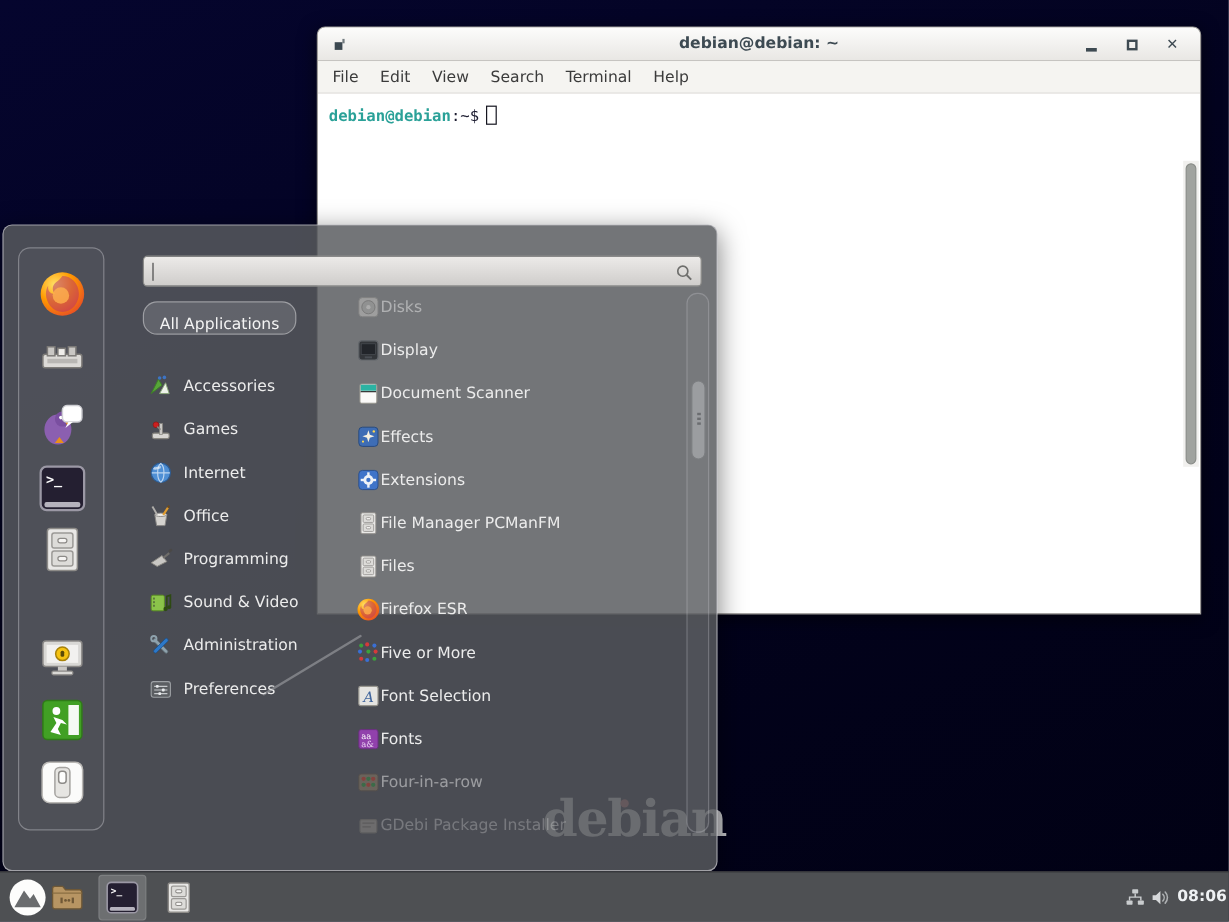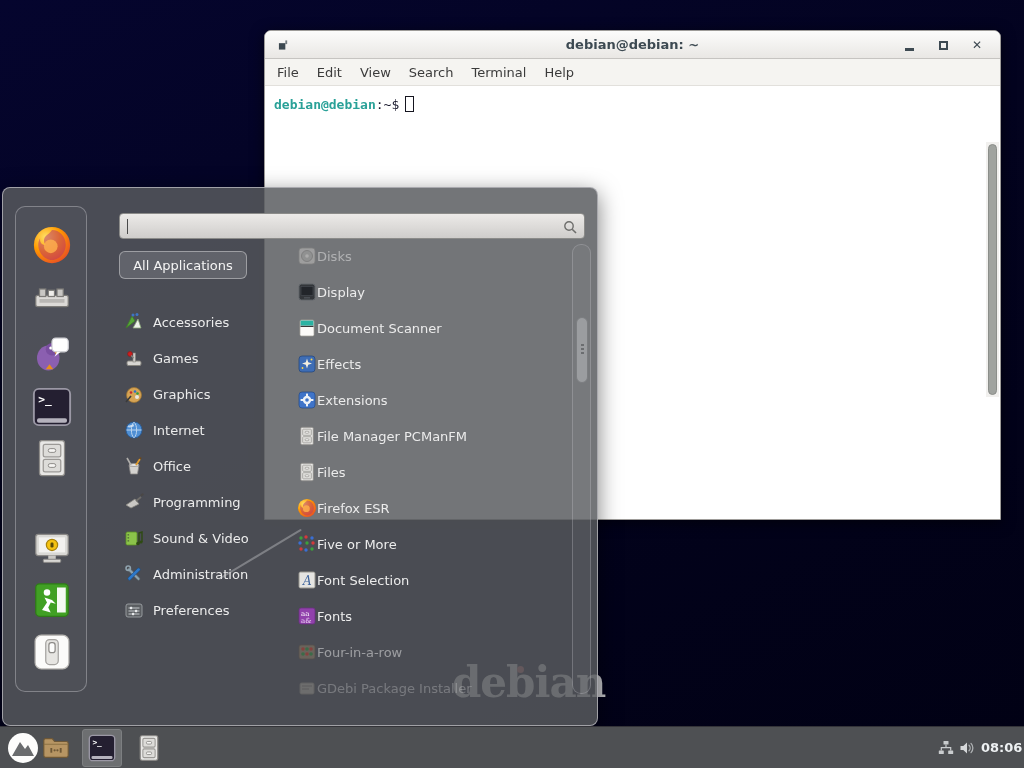--- a/index.html
+++ b/index.html
@@ -2,21 +2,21 @@
 <html><head>
 <meta charset="utf-8">
 <style>
   * { margin:0; padding:0; box-sizing:border-box; }
   html,body { width:1024px; height:768px; overflow:hidden; font-family:"DejaVu Sans",sans-serif; }
   .desktop { position:absolute; inset:0; background:linear-gradient(155deg,#05052e 0%,#03031f 45%,#010114 100%); }
   .watermark { position:absolute; left:452px; top:658px; font-family:"DejaVu Serif",serif; font-weight:bold; font-size:42px; color:#c6c7ca; letter-spacing:-1px; }
   .watermark-dot { position:absolute; left:517px; top:666px; width:7px; height:7px; border-radius:50%; background:#a04a50; }
 
   
-  .terminal { position:absolute; left:264px; top:30px; width:737px; height:490px; background:#ffffff; border:1px solid #9e9c99; border-radius:7px 7px 0 0; box-shadow:0 3px 14px rgba(0,0,0,.55); z-index:2; }
+  .terminal { position:absolute; left:264px; top:22px; width:737px; height:490px; background:#ffffff; border:1px solid #9e9c99; border-radius:7px 7px 0 0; box-shadow:0 3px 14px rgba(0,0,0,.55); z-index:2; }
   .titlebar { position:relative; height:28px; background:linear-gradient(#fcfcfb,#e9e7e4); border-bottom:1px solid #c6c4c1; border-radius:6px 6px 0 0; }
   .titlebar .win-icon { position:absolute; left:13px; top:8px; }
   .titlebar .title { position:absolute; left:0; right:0; top:6px; text-align:center; font-size:13px; font-weight:bold; color:#3d4a52; }
   .controls { position:absolute; right:14px; top:0; height:28px; display:flex; align-items:center; gap:16px; }
   .ctl { width:18px; height:18px; display:flex; align-items:center; justify-content:center; }
   .ctl-min i { display:block; width:9px; height:3px; background:#3e4a52; margin-top:8px; }
   .ctl-max i { display:block; width:9px; height:9px; border:2.5px solid #3e4a52; }
   .ctl-close { font-size:12px; font-weight:bold; color:#3e4a52; }
   .menubar { height:27px; background:#f5f4f1; border-bottom:1px solid #e2e0dc; display:flex; align-items:center; padding-left:3px; }
   .menubar span { padding:4px 9px; font-size:13px; color:#3b3b3b; }
@@ -28,21 +28,21 @@
   .term-scroll .thumb { position:absolute; left:2px; right:2px; top:2px; bottom:2px; background:#a0a39f; border:1px solid #8b8e8a; border-radius:6px; }
 
   
   .appmenu { position:absolute; left:2px; top:187px; width:596px; height:539px; background:rgba(88,90,94,0.84); border:1px solid rgba(182,182,187,0.8); border-radius:8px; box-shadow:0 6px 22px rgba(0,0,0,.5); z-index:5; overflow:hidden; }
   .fav-panel { position:absolute; left:12px; top:18px; width:72px; height:486px; border:1px solid rgba(215,215,220,.38); border-radius:10px; background:rgba(255,255,255,.025); }
   .fav { position:absolute; left:16px; width:40px; height:40px; }
   .search-box { position:absolute; left:116px; top:25px; width:466px; height:26px; background:linear-gradient(#eceae8,#cfcdcb); border:1px solid #8b8b89; border-radius:4px; }
   .search-box input { position:absolute; inset:0; background:transparent; border:none; outline:none; padding-left:7px; font-size:13px; color:#2a2a2a; font-family:"DejaVu Sans",sans-serif; }
   .search-caret { position:absolute; left:7px; top:5px; width:1px; height:15px; background:#4a4a4a; }
   .search-mag { position:absolute; right:6px; top:5px; }
-  .all-apps { position:absolute; left:116px; top:63px; width:128px; height:28px; background:rgba(255,255,255,.13); border:1px solid rgba(255,255,255,.38); border-radius:6px; display:flex; align-items:center; justify-content:center; font-size:13px; color:#f4f4f4; }
+  .all-apps { position:absolute; left:116px; top:63px; width:128px; height:28px; background:rgba(255,255,255,.13); border:1px solid rgba(255,255,255,.38); border-radius:12px; display:flex; align-items:flex-end; justify-content:center; font-size:13px; color:#f4f4f4; }
   .categories { position:absolute; left:112px; top:92px; width:168px;margin-top:24px; }
   .cat-row { height:36px; display:flex; align-items:center; gap:9px; padding-left:9px; color:#ececec; font-size:13px; }
   .cat-ic { width:20px; height:20px; flex:none; }
   .apps { position:absolute; left:281px; top:50px; width:286px; height:458px; overflow:hidden; }
   .app-row { height:36px; display:flex; align-items:center; padding-left:13px; color:#ececec; font-size:13px; }
   .app-ic { width:20px; height:20px; flex:none; }
   .faded { opacity:.5; }
   .vfaded { opacity:.28; }
   .apps-scroll { position:absolute; left:569px; top:56px; width:19px; height:450px; border:1px solid rgba(200,200,205,.3); border-radius:9px; background:rgba(255,255,255,.03); }
   .apps-scroll .thumb { position:absolute; left:2.5px; top:72px; width:12px; height:66px; background:#9b9da0; border:1px solid #7c7e81; border-radius:6px; }
@@ -219,33 +219,20 @@
     <div class="cat-row">
       <span class="cat-ic">
           <svg viewBox="0 0 20 20">
             <rect x="3" y="13" width="14" height="4.5" rx="1.5" fill="#d8d6d3" stroke="#87857f"></rect>
             <rect x="9" y="5" width="2.4" height="9" fill="#c9c7c4" stroke="#87857f" stroke-width="0.6"></rect>
             <circle cx="6" cy="6" r="2.4" fill="#cc1f1f" stroke="#8d1515" stroke-width="0.6"></circle>
             <path d="M7 7.5L9.8 10" stroke="#87857f" stroke-width="1.2"></path>
           </svg>
         </span>
       <span>Games</span>
-    </div>
-    <div class="cat-row">
-      <span class="cat-ic">
-          <svg viewBox="0 0 20 20">
-            <circle cx="10" cy="11" r="7.5" fill="#d6a455" stroke="#9c7433" stroke-width="0.8"></circle>
-            <circle cx="13" cy="13" r="2" fill="#e9e6e0"></circle>
-            <circle cx="7" cy="8.5" r="1.3" fill="#cc2b2b"></circle>
-            <circle cx="11" cy="7.5" r="1.3" fill="#2b71cc"></circle>
-            <circle cx="13.5" cy="9.5" r="1.3" fill="#2e9e3e"></circle>
-            <path d="M2 18l5-6" stroke="#3a3a3a" stroke-width="1.6"></path>
-          </svg>
-        </span>
-      <span>Graphics</span>
     </div>
     <div class="cat-row">
       <span class="cat-ic">
           <svg viewBox="0 0 20 20">
             <circle cx="10" cy="10" r="8" fill="#4f8fd4" stroke="#2c5d96"></circle>
             <path d="M2.5 10h15M10 2.2c3.5 2.6 3.5 13 0 15.6M10 2.2c-3.5 2.6-3.5 13 0 15.6" stroke="#bcd5ef" stroke-width="1" fill="none"></path>
             <path d="M4 6c2 1.5 4-1 6-.5" stroke="#e8f0f8" stroke-width="2" fill="none" opacity="0.7"></path>
           </svg>
         </span>
       <span>Internet</span>

